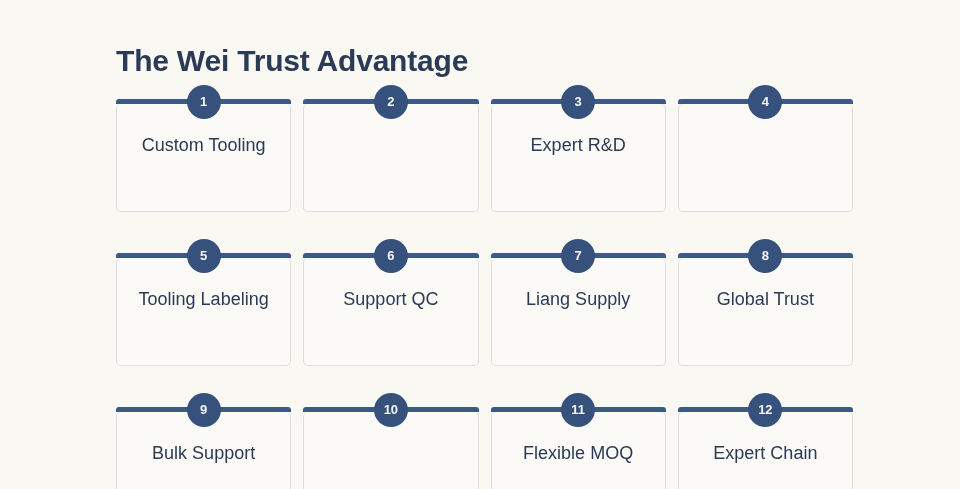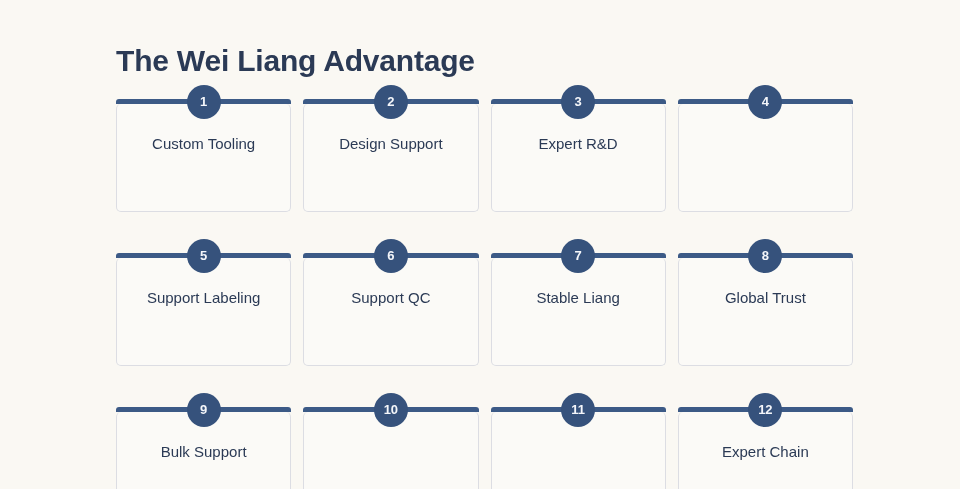--- a/index.html
+++ b/index.html
@@ -68,83 +68,83 @@
     color: #f4f6fa;
     font-size: 13px;
     font-weight: bold;
     display: flex;
     align-items: center;
     justify-content: center;
     line-height: 1;
   }
   .card-label {
     margin-top: 31px;
-    font-size: 15px;
+    font-size: 18px;
     color: #2b3a55;
     text-align: left;
     padding: 0 8px;
     line-height: 1.2;
   }
 </style>
 </head>
 <body>
 
-<h1 id="page-title">The Wei Liang Advantage</h1>
+<h1 id="page-title">The Wei Trust Advantage</h1>
 
 <div id="card-grid">
     <div class="advantage-card">
       <div class="card-top-bar"></div>
       <div class="card-badge">1</div>
       <div class="card-label">Custom Tooling</div>
     </div>
     <div class="advantage-card">
       <div class="card-top-bar"></div>
       <div class="card-badge">2</div>
-      <div class="card-label">Design Support</div>
     </div>
     <div class="advantage-card">
       <div class="card-top-bar"></div>
       <div class="card-badge">3</div>
       <div class="card-label">Expert R&amp;D</div>
     </div>
     <div class="advantage-card">
       <div class="card-top-bar"></div>
       <div class="card-badge">4</div>
     </div>
     <div class="advantage-card">
       <div class="card-top-bar"></div>
       <div class="card-badge">5</div>
-      <div class="card-label">Support Labeling</div>
+      <div class="card-label">Tooling Labeling</div>
     </div>
     <div class="advantage-card">
       <div class="card-top-bar"></div>
       <div class="card-badge">6</div>
       <div class="card-label">Support QC</div>
     </div>
     <div class="advantage-card">
       <div class="card-top-bar"></div>
       <div class="card-badge">7</div>
-      <div class="card-label">Stable Liang</div>
+      <div class="card-label">Liang Supply</div>
     </div>
     <div class="advantage-card">
       <div class="card-top-bar"></div>
       <div class="card-badge">8</div>
       <div class="card-label">Global Trust</div>
     </div>
     <div class="advantage-card">
       <div class="card-top-bar"></div>
       <div class="card-badge">9</div>
       <div class="card-label">Bulk Support</div>
     </div>
     <div class="advantage-card">
       <div class="card-top-bar"></div>
       <div class="card-badge">10</div>
     </div>
     <div class="advantage-card">
       <div class="card-top-bar"></div>
       <div class="card-badge">11</div>
+      <div class="card-label">Flexible MOQ</div>
     </div>
     <div class="advantage-card">
       <div class="card-top-bar"></div>
       <div class="card-badge">12</div>
       <div class="card-label">Expert Chain</div>
     </div>
   </div>
 
 </body></html>

